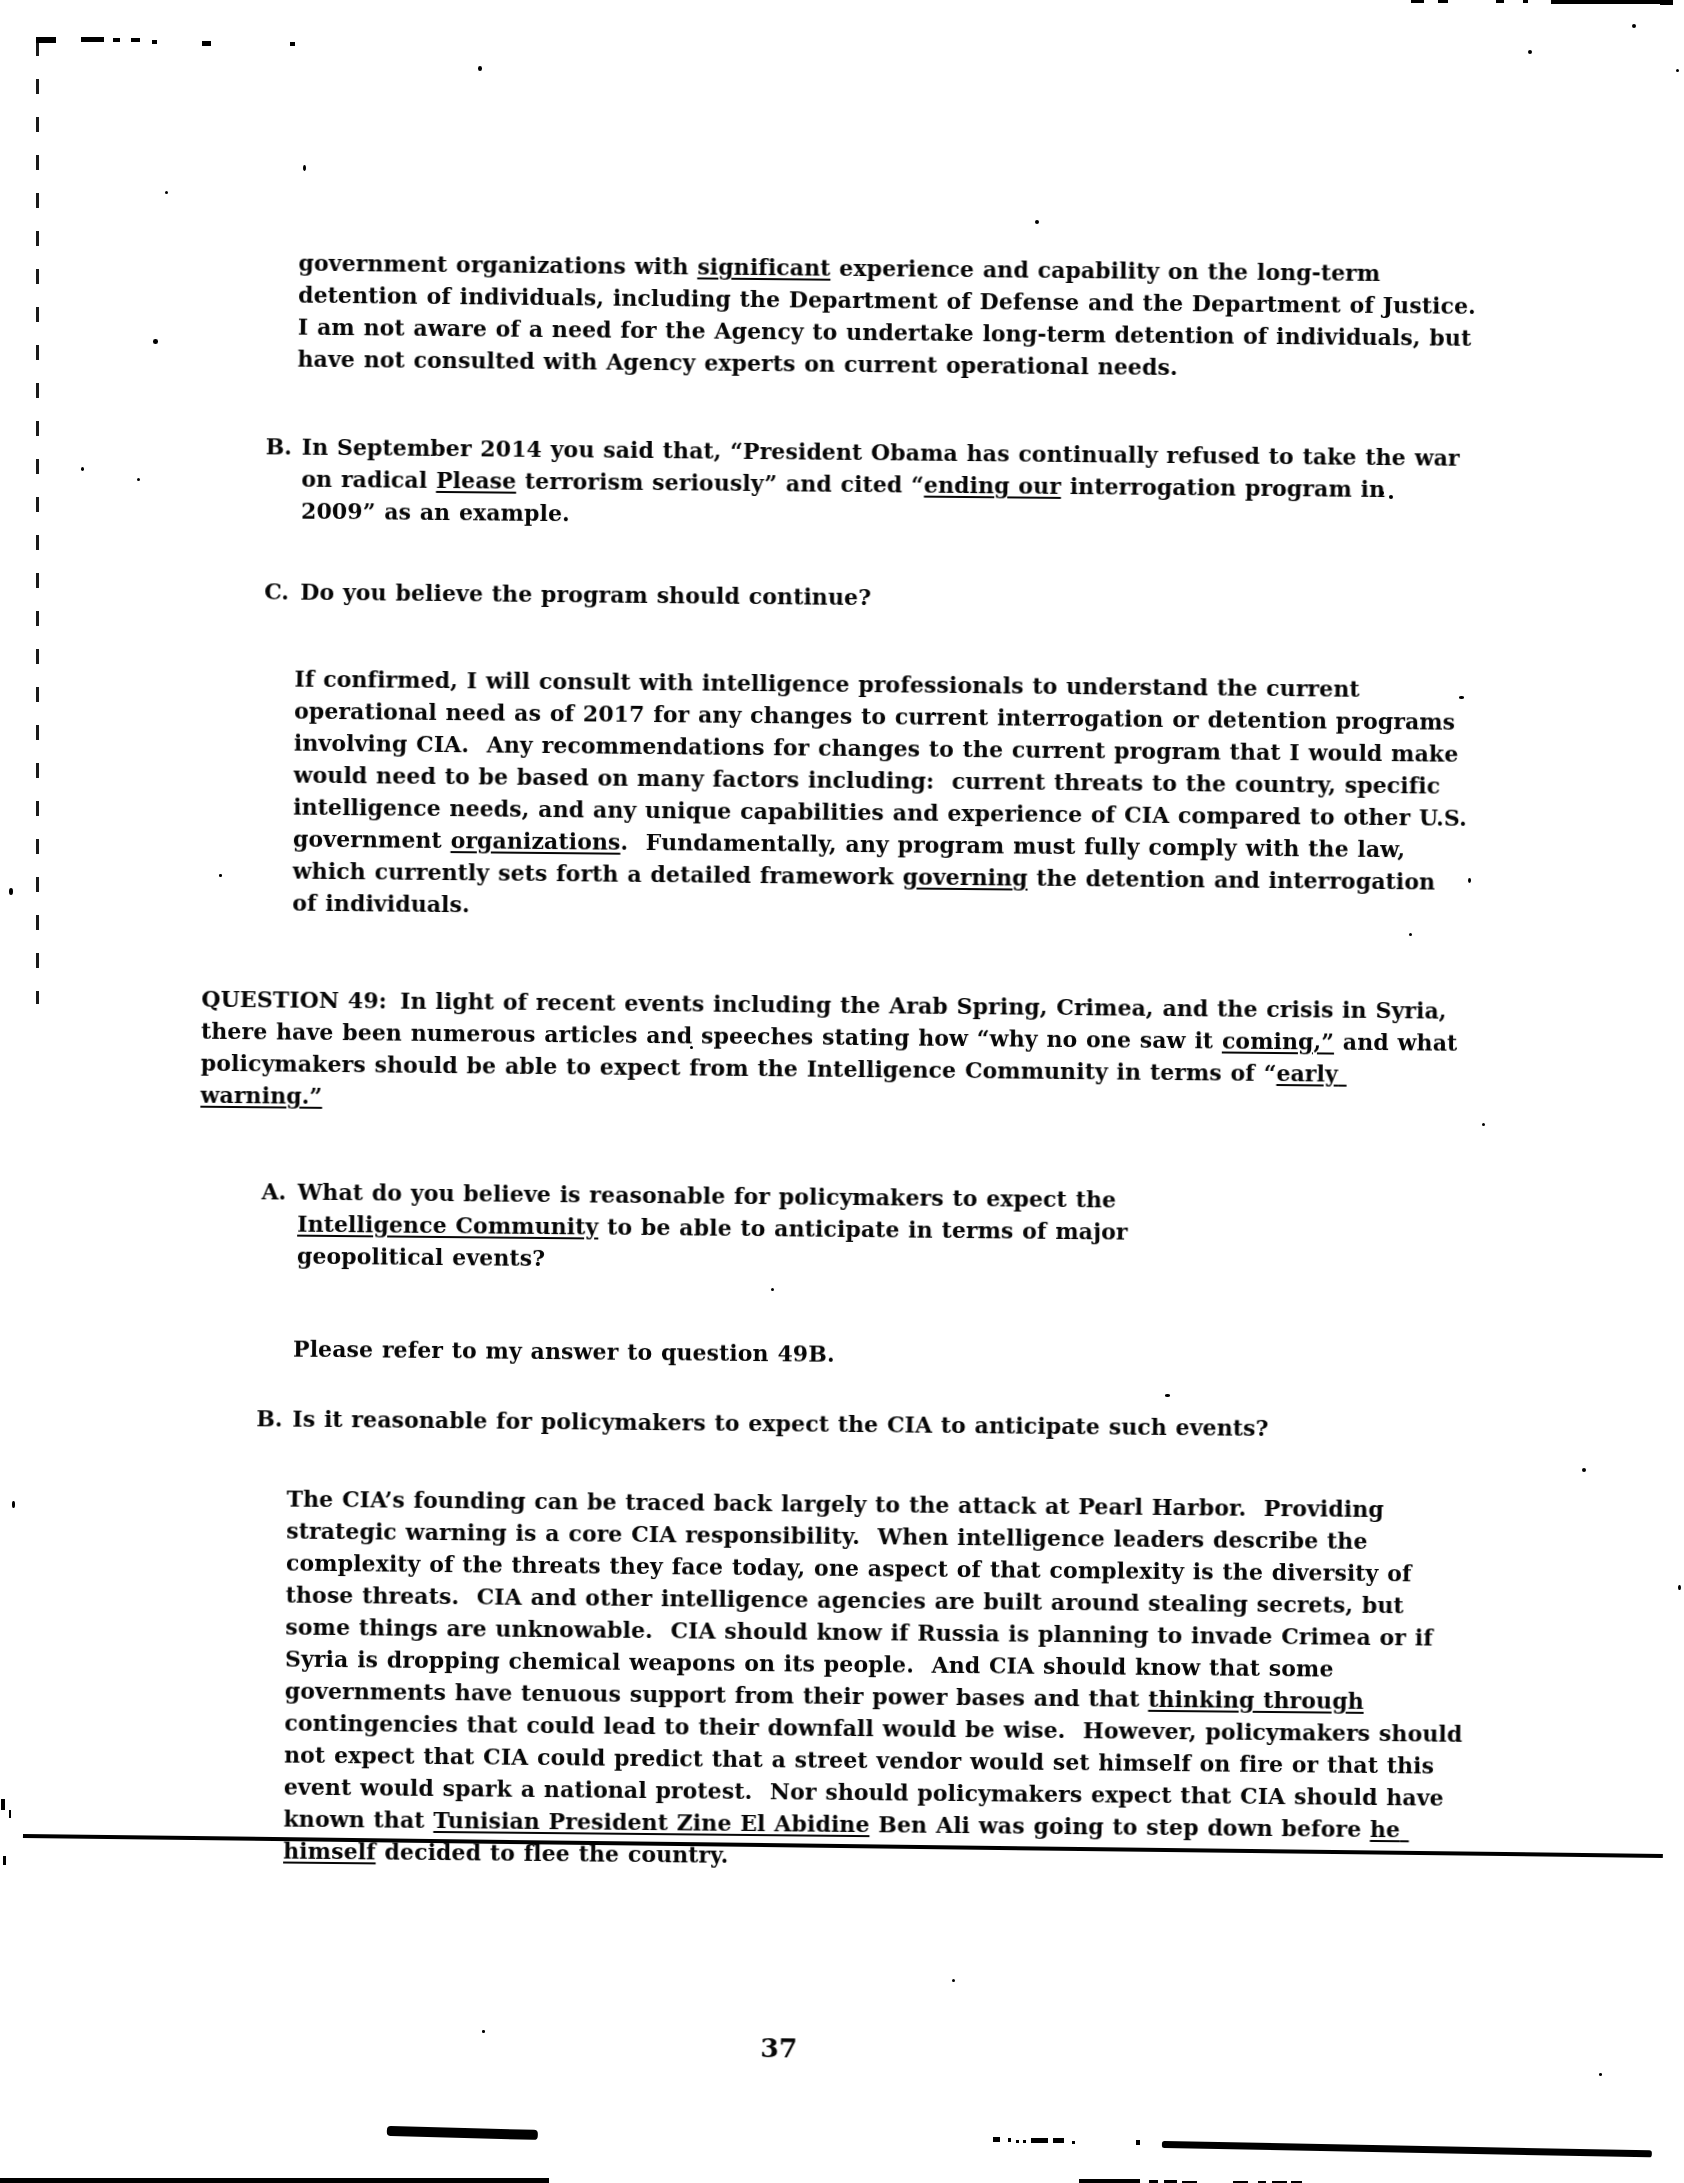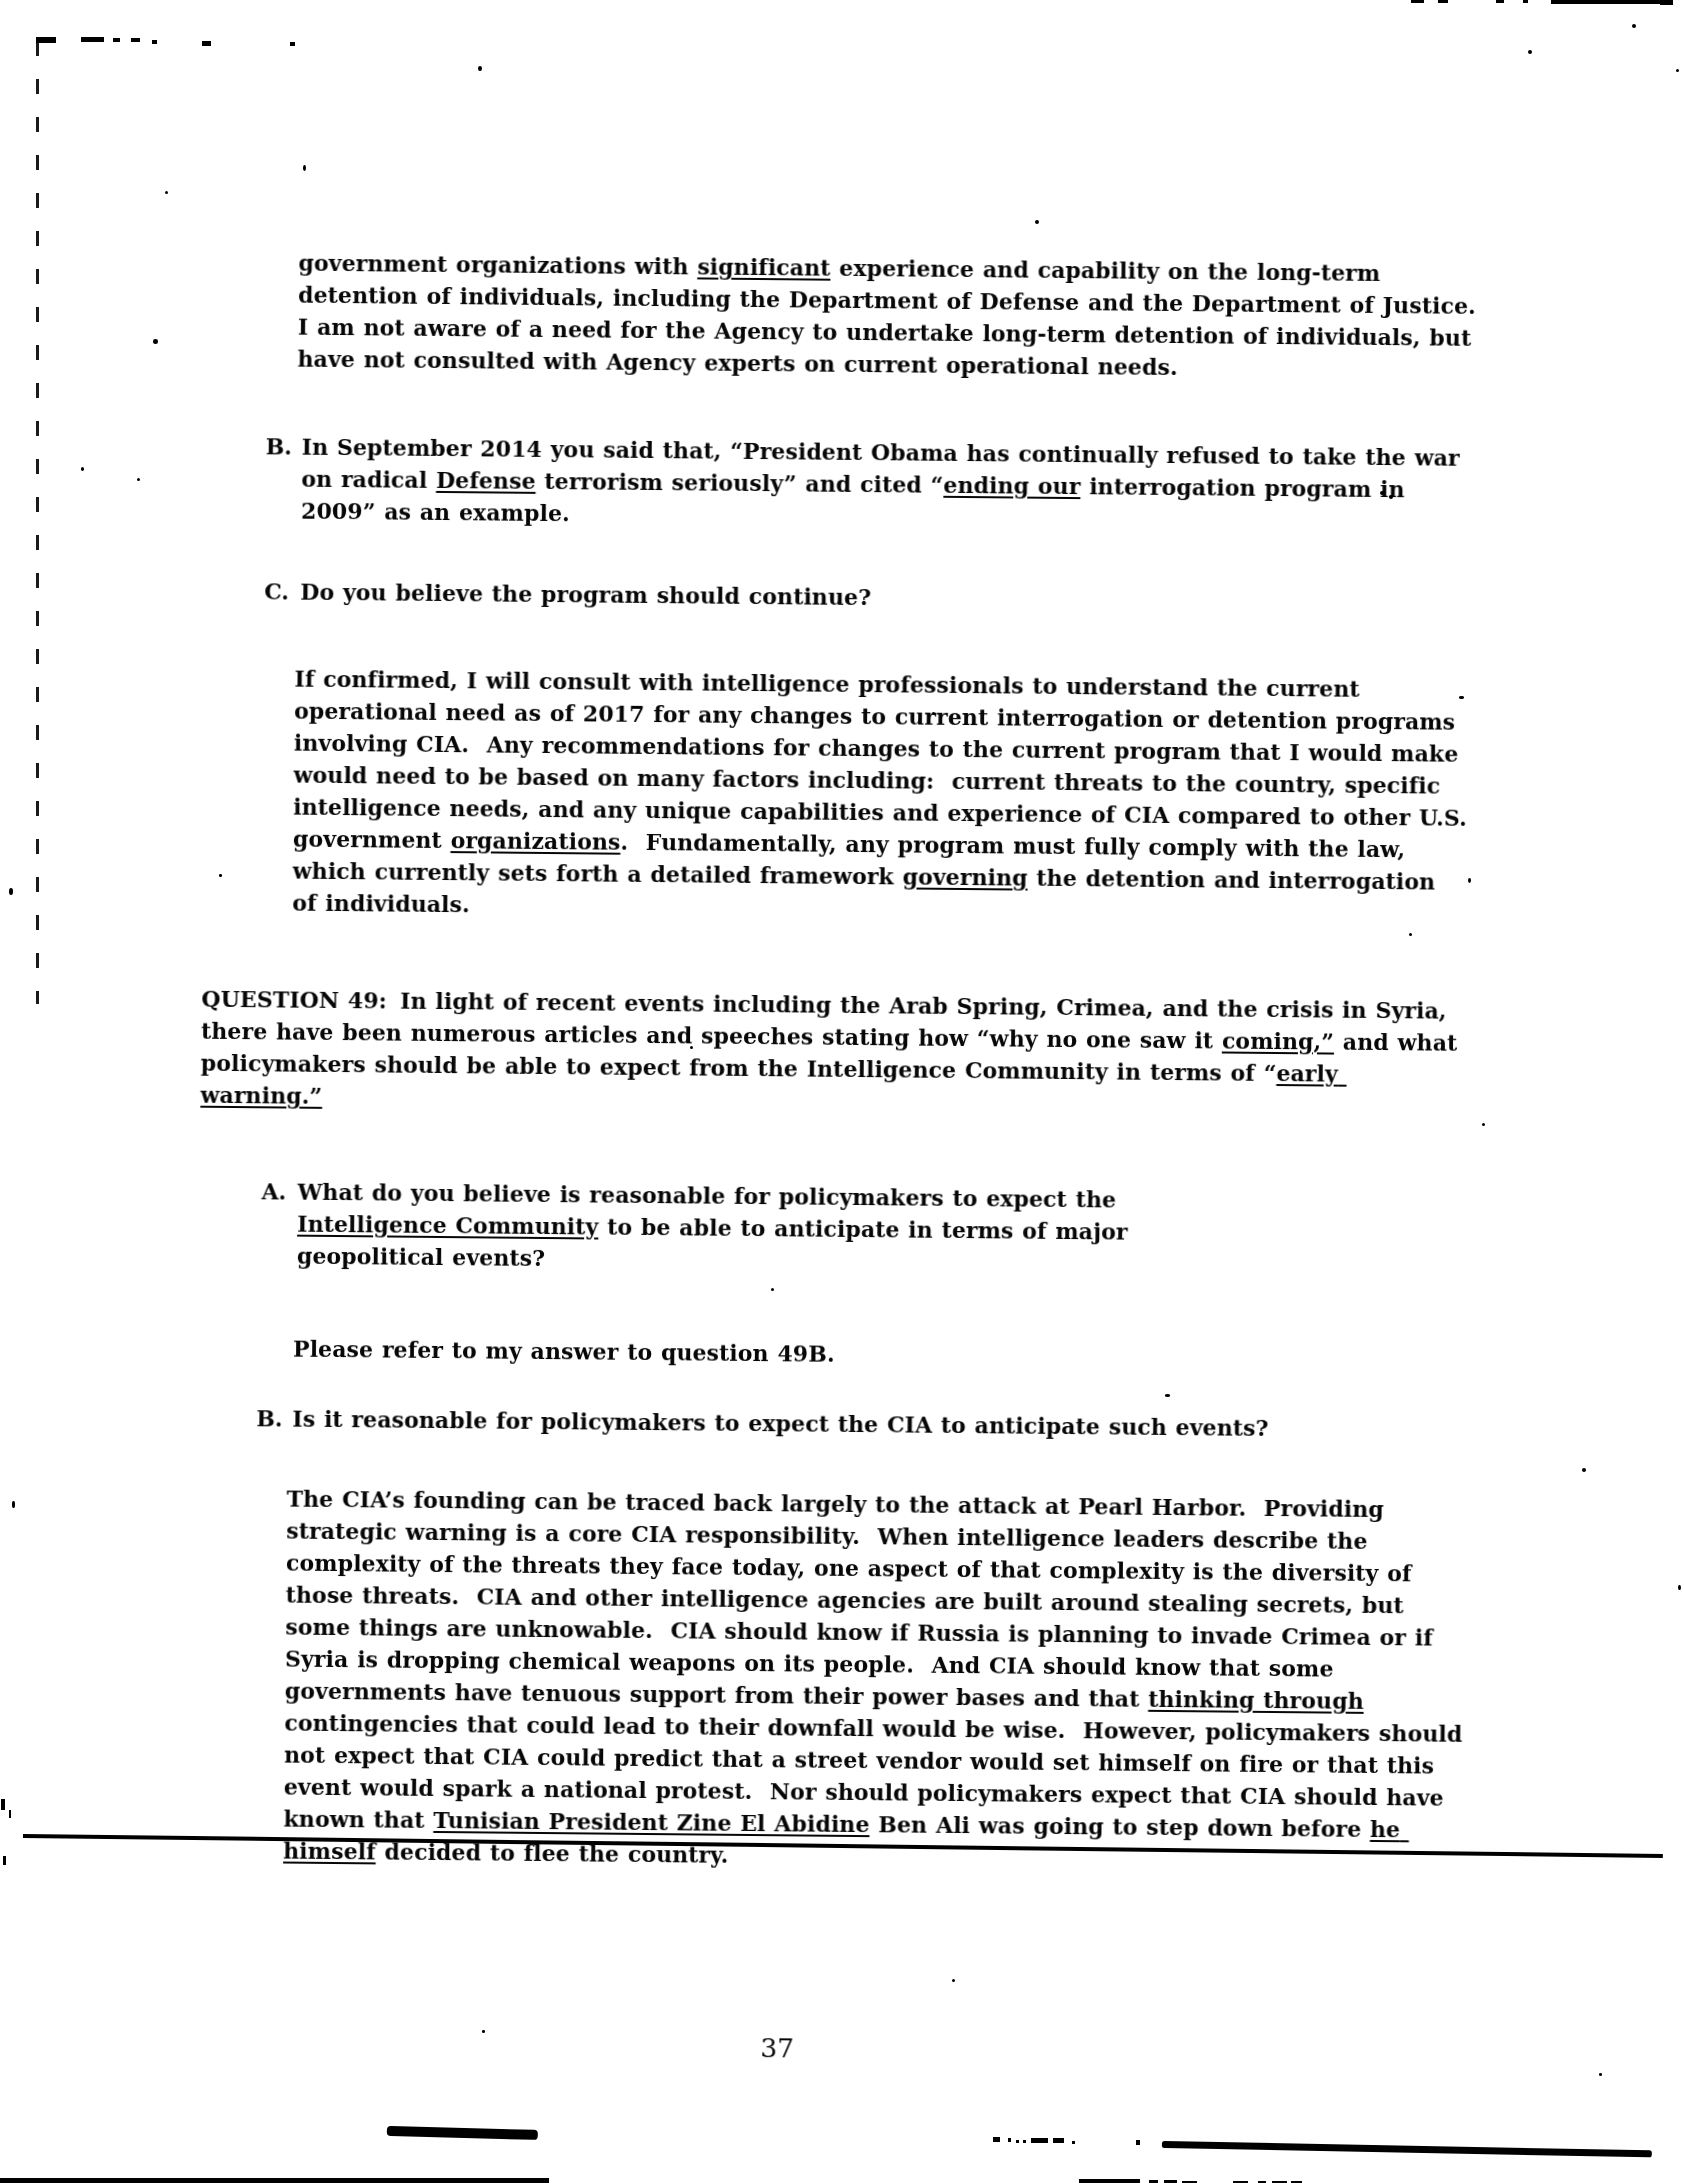--- a/index.html
+++ b/index.html
@@ -25,21 +25,21 @@
   }
   .item{position:absolute;}
   .item .lbl{
     position:absolute;left:0;top:0;
     font-size:22px;line-height:32px;font-weight:700;
   }
   .item .itxt{position:relative;margin:0 0 0 36px;}
   .q-label{font-weight:700;margin-right:13.2px;}
   u{text-decoration-thickness:2px;text-underline-offset:3.3px;}
   .page-num{
-    position:absolute;font-size:26.5px;font-weight:400;color:#070707;
+    position:absolute;font-size:26.5px;font-weight:700;color:#070707;
   }
   
   .art{position:absolute;background:#000;}
   .speck{position:absolute;background:#000;border-radius:50%;}
   .vdash{
     position:absolute;width:3.3px;
     background:repeating-linear-gradient(180deg,#000 0 14.6px,transparent 14.6px 38px);
     opacity:.9;
   }
   .hline{position:absolute;background:#000;transform-origin:left top;}
@@ -48,21 +48,21 @@
 <body>
 
 <div class="page">
 
   <div class="content">
 
     <p class="txt" style="top:246px;left:301px;width:1185px;">government organizations with <u>significant</u> experience and capability on the long-term detention of individuals, including the Department of Defense and the Department of Justice.  I am not aware of a need for the Agency to undertake long-term detention of individuals, but have not consulted with Agency experts on current operational needs.</p>
 
     <div class="item" style="top:430px;left:270px;width:1198px;">
       <span class="lbl">B.</span>
-      <p class="txt itxt" style="position:relative;width:1158px;">In September 2014 you said that, “President Obama has continually refused to take the war on radical <u>Defense</u> terrorism seriously” and cited “<u>ending our</u> interrogation program in 2009” as an example.</p>
+      <p class="txt itxt" style="position:relative;width:1158px;">In September 2014 you said that, “President Obama has continually refused to take the war on radical <u>Please</u> terrorism seriously” and cited “<u>ending our</u> interrogation program in 2009” as an example.</p>
     </div>
 
     <div class="item" style="top:575px;left:270px;width:1198px;">
       <span class="lbl">C.</span>
       <p class="txt itxt" style="position:relative;width:1158px;">Do you believe the program should continue?</p>
     </div>
 
     <p class="txt" style="top:662px;left:301px;width:1175px;">If confirmed, I will consult with intelligence professionals to understand the current operational need as of 2017 for any changes to current interrogation or detention programs involving CIA.  Any recommendations for changes to the current program that I would make would need to be based on many factors including:  current threats to the country, specific intelligence needs, and any unique capabilities and experience of CIA compared to other U.S. government <u>organizations</u>.  Fundamentally, any program must fully comply with the law, which currently sets forth a detailed framework <u>governing</u> the detention and interrogation of individuals.</p>
 
     <p class="txt" style="top:983px;left:211px;width:1261px;"><span class="q-label">QUESTION 49:</span><span>In light of recent events including the Arab Spring, Crimea, and the crisis in Syria, there have been numerous articles and speeches stating how “why no one saw it <u>coming,”</u> and what policymakers should be able to expect from the Intelligence Community in terms of “<u>early warning.”</u></span></p>

